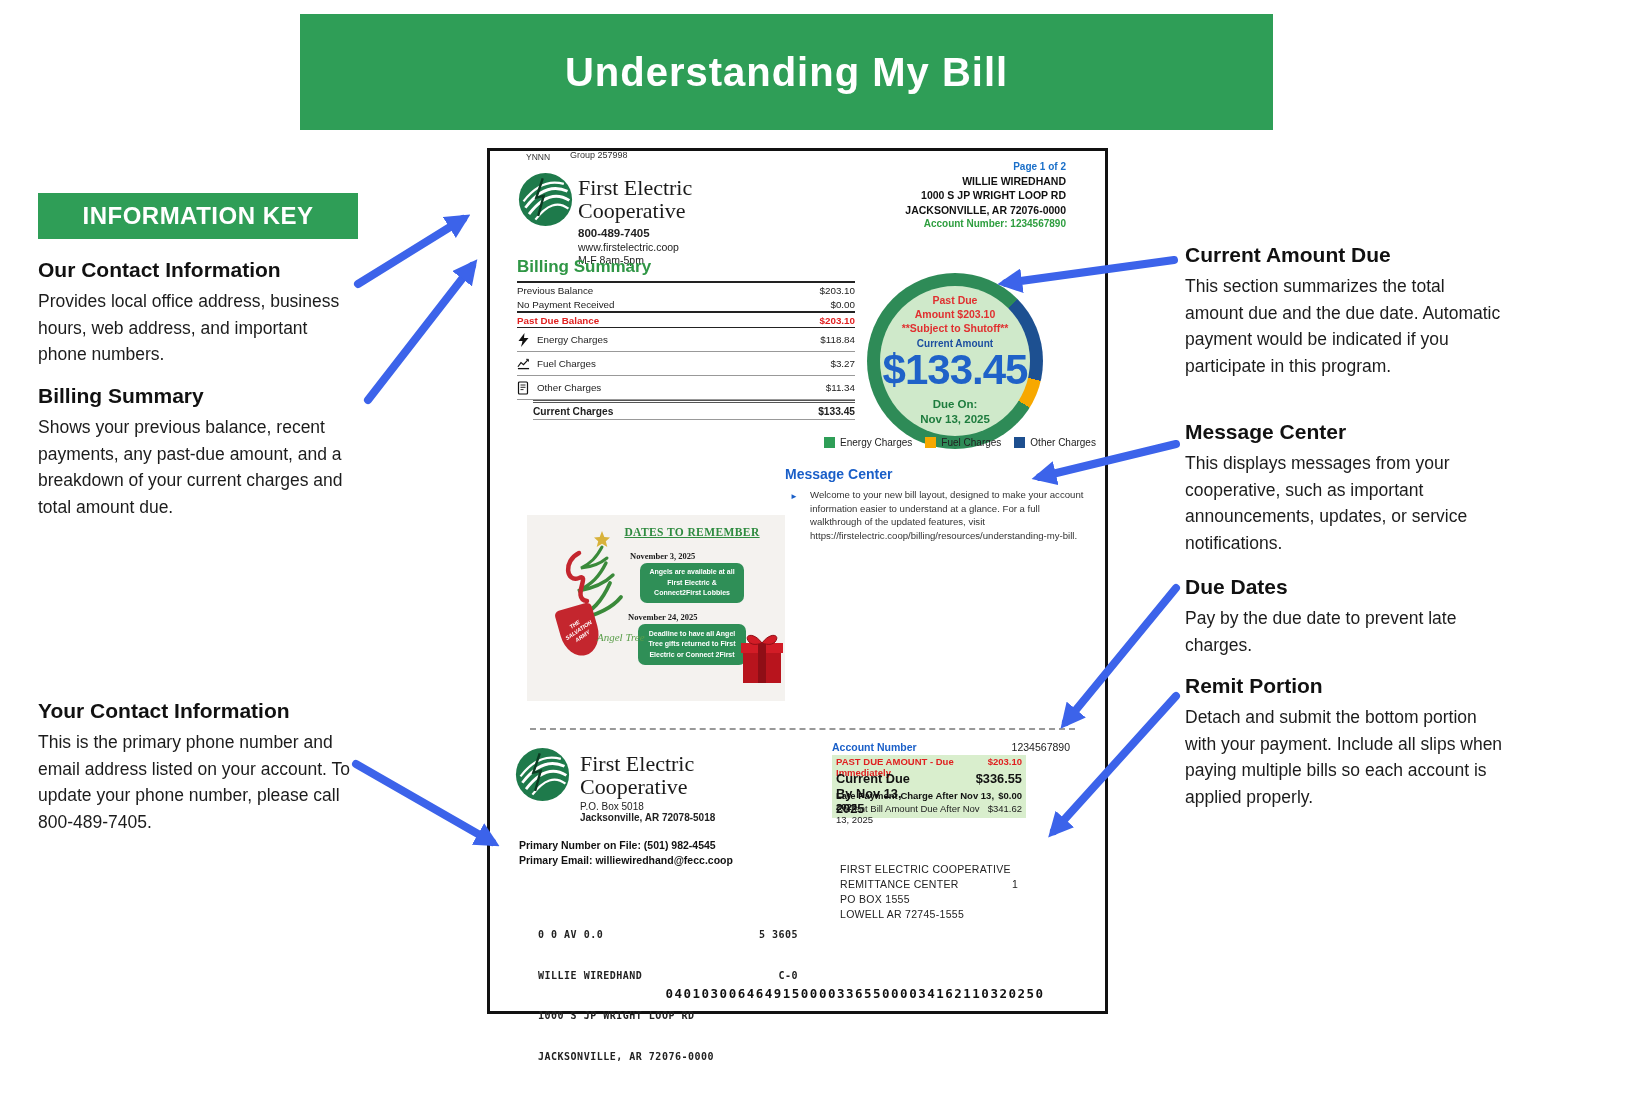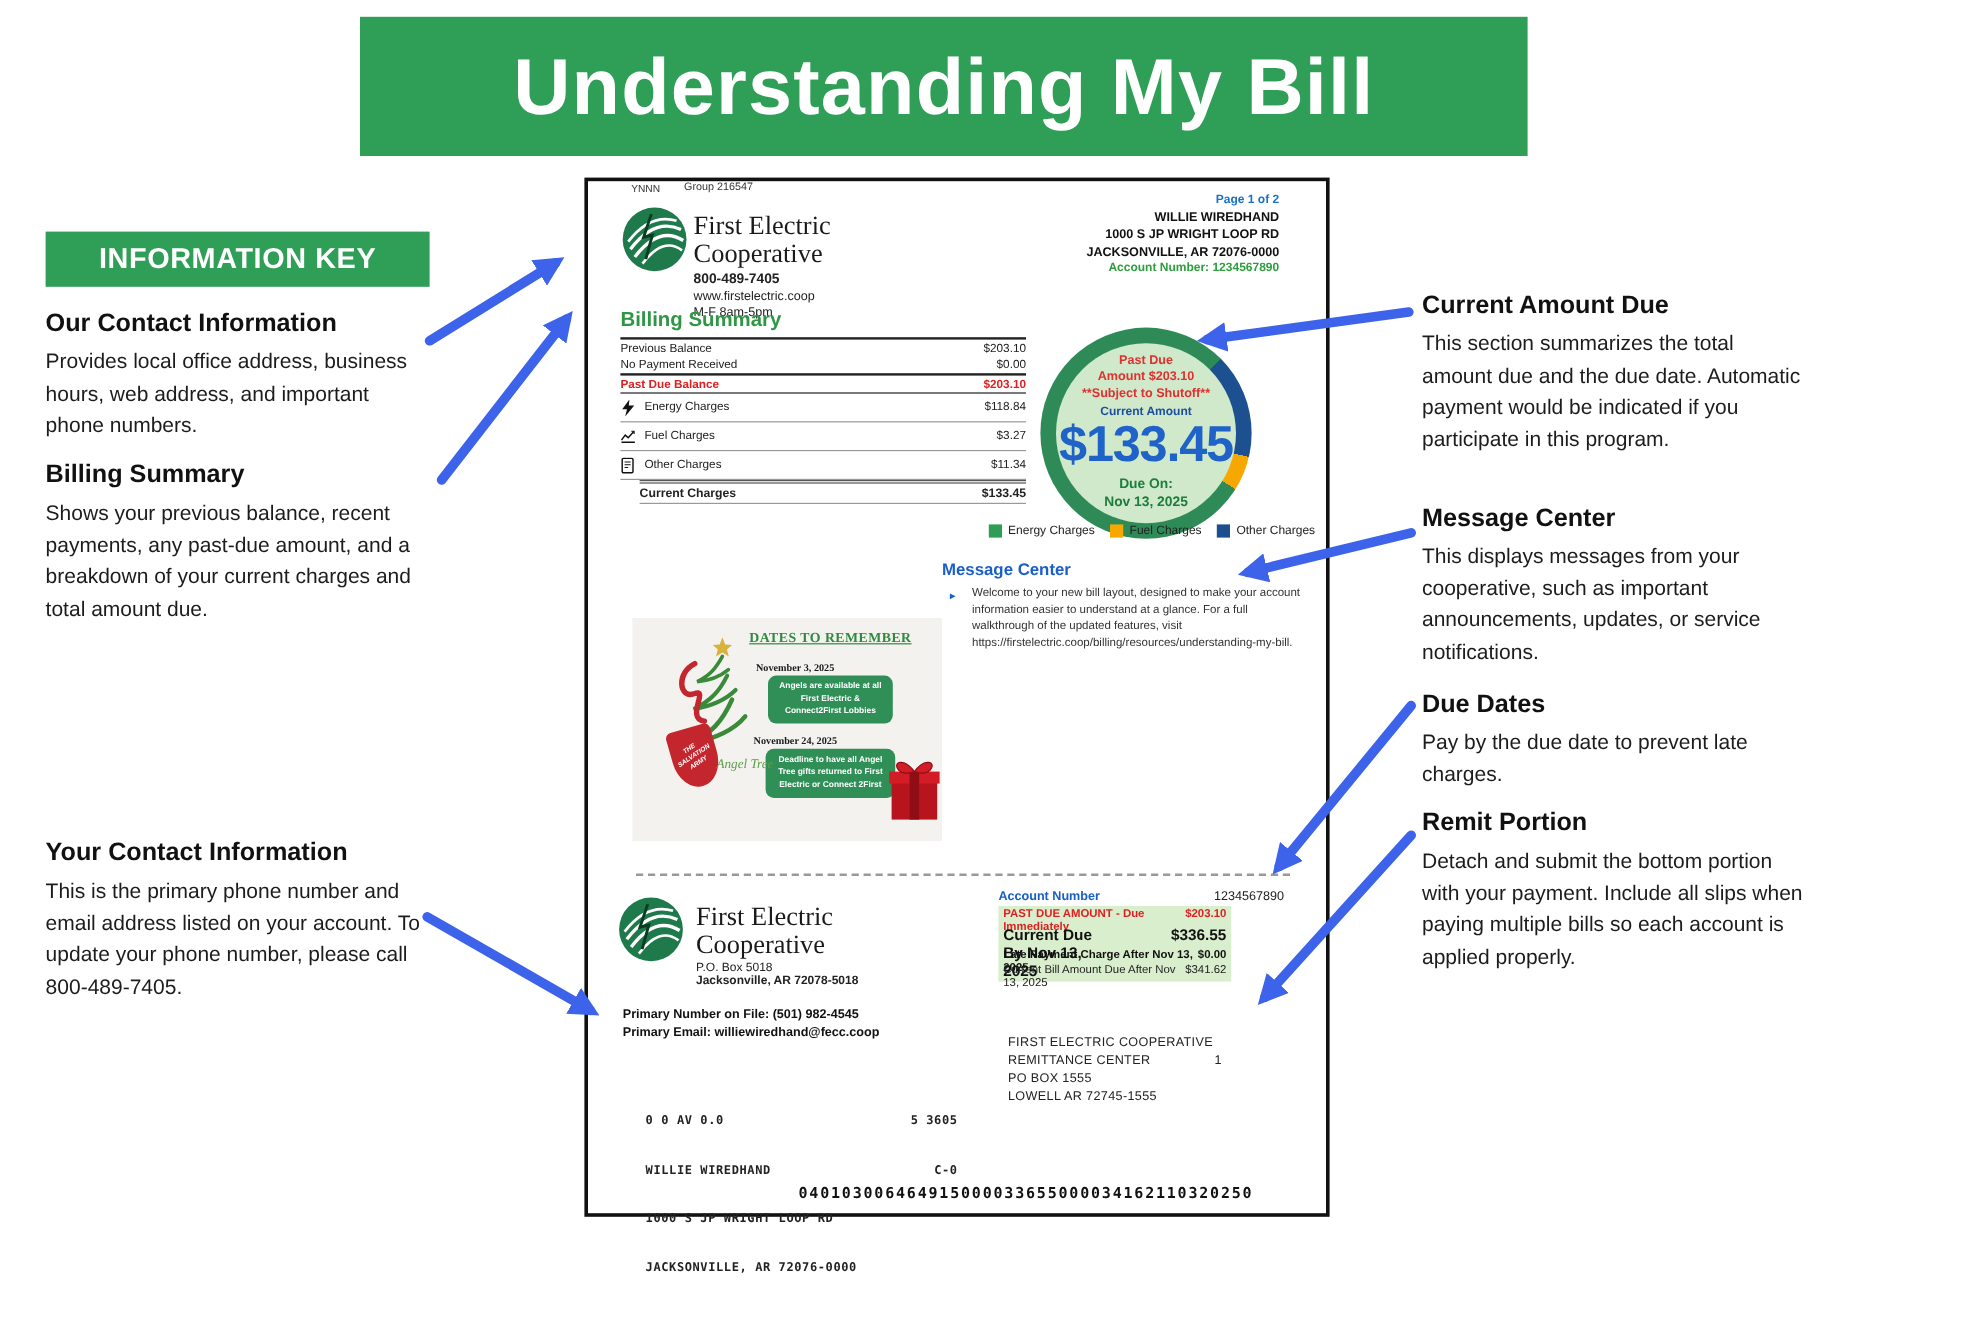--- a/index.html
+++ b/index.html
@@ -2,21 +2,21 @@
 <html><head>
 <meta charset="utf-8">
 <style>
   * { box-sizing: border-box; }
   body { margin:0; background:#ffffff; font-family:"Liberation Sans", sans-serif; }
   .page { position:relative; width:1642px; height:1100px; background:#fff; overflow:hidden; }
 
   
   .banner { position:absolute; left:300px; top:14px; width:973px; height:116px; background:#2f9e57;
             display:flex; align-items:center; justify-content:center; }
-  .banner .title { color:#fff; font-size:66px; font-weight:bold; letter-spacing:1px; }
+  .banner .title { color:#fff; font-size:40px; font-weight:bold; letter-spacing:1px; }
 
   
   .infokey { position:absolute; left:38px; top:193px; width:320px; height:46px; background:#2f9e57;
              color:#fff; display:flex; align-items:center; justify-content:center;
              font-size:24px; font-weight:bold; letter-spacing:0.5px; }
 
   .ann { position:absolute; }
   .ann .h { font-size:21px; font-weight:bold; color:#111; margin-bottom:6px; }
   .ann .b { font-size:17.5px; line-height:1.52; color:#1c1c1c; }
   .ann-l1 { left:38px;  top:258px; width:312px; }
@@ -147,21 +147,21 @@
     <div class="b">Pay by the due date to prevent late charges.</div>
   </div>
   <div class="ann ann-r4">
     <div class="h">Remit Portion</div>
     <div class="b">Detach and submit the bottom portion with your payment. Include all slips when paying multiple bills so each account is applied properly.</div>
   </div>
 
   <div class="bill">
 
     <div class="abs tiny-code" style="left:36px; top:1px;">YNNN</div>
-    <div class="abs tiny-code" style="left:80px; top:-1px; font-size:9px;">Group 216547</div>
+    <div class="abs tiny-code" style="left:80px; top:-1px; font-size:9px;">Group 257998</div>
 
     <div class="abs" style="left:28px; top:21px; width:55px; height:55px;">
       <svg width="55" height="55" viewBox="0 0 60 60">
         <circle cx="30" cy="30" r="29" fill="#1e7a4b"></circle>
         <path d="M6 32 Q26 6 50 13" stroke="#fff" stroke-width="2.4" fill="none"></path>
         <path d="M8 39 Q30 10 54 21" stroke="#fff" stroke-width="3" fill="none"></path>
         <path d="M12 46 Q34 17 56 31" stroke="#fff" stroke-width="3" fill="none"></path>
         <path d="M19 52 Q38 27 55 40" stroke="#fff" stroke-width="2.4" fill="none"></path>
         <path d="M27 7 L20 28 L28 26 L22 48" stroke="#0b3b22" stroke-width="2.6" fill="none"></path>
       </svg>

